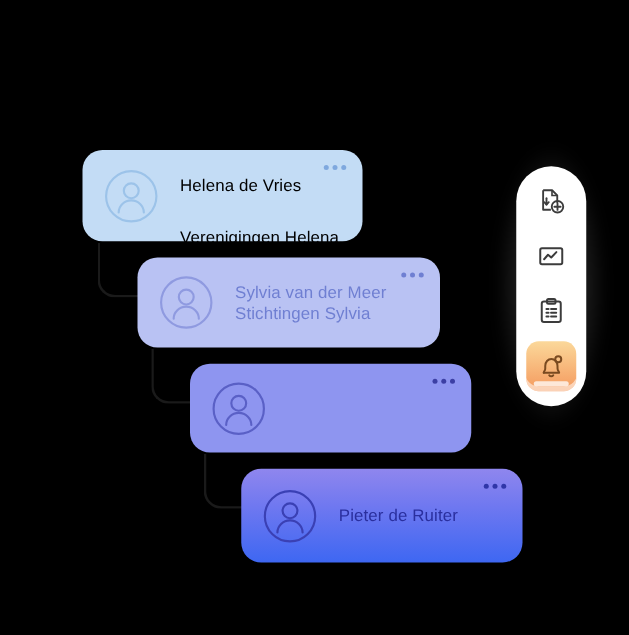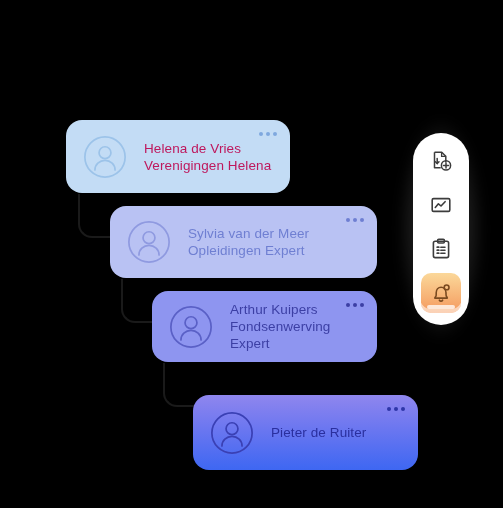--- a/index.html
+++ b/index.html
@@ -75,42 +75,42 @@
     width: 4px;
     height: 4px;
     border-radius: 50%;
   }
 
   
   #card-1 {
     left: 66px; top: 120px; width: 224px; height: 73px;
     background: #c3dcf5;
   }
-  #card-1 .line { color: #be185d; }
+  #card-1 .line { color: #000000; margin-top: 24px; }
   #card-1 .menu-dots i { background: #7fa8de; }
 
   
   #card-2 {
-    left: 110px; top: 206px; width: 267px; height: 72px;
+    left: 110px; top: 206px; width: 242px; height: 72px;
     background: #b9c2f3;
   }
   #card-2 .line { color: #6f7fd2; }
   #card-2 .menu-dots i { background: #6f7fd2; }
 
   
   #card-3 {
     left: 152px; top: 291px; width: 225px; height: 71px;
     background: #8e95f0;
   }
   #card-3 .line { color: #3c3fa4; }
   #card-3 .menu-dots i { background: #3c3fa4; }
 
   
   #card-4 {
-    left: 193px; top: 395px; width: 225px; height: 75px;
+    left: 193px; top: 375px; width: 225px; height: 75px;
     background: linear-gradient(180deg, #8f86ee 0%, #6f78f0 40%, #3e67f2 100%);
   }
   #card-4 .line { color: #2a2f9e; }
   #card-4 .menu-dots i { background: #2f36a8; }
 
   
   #toolbar-shadow {
     position: absolute;
     left: 399px; top: 119px;
     width: 84px; height: 220px;
@@ -183,40 +183,35 @@
   </div>
 
   <div class="card" id="card-2">
     <svg class="avatar" viewBox="0 0 48 48">
       <circle cx="24" cy="24" r="21" fill="none" stroke="#8f9ae0" stroke-width="1.8"></circle>
       <circle cx="24" cy="19.5" r="6.2" fill="none" stroke="#8f9ae0" stroke-width="1.8"></circle>
       <path d="M13.5 37.5 a10.5 10 0 0 1 21 0" fill="none" stroke="#8f9ae0" stroke-width="1.8" stroke-linecap="round"></path>
     </svg>
     <div class="card-text">
       <span class="line">Sylvia van der Meer</span>
-      <span class="line">Opleidingen Expert</span>
+      <span class="line">Stichtingen Sylvia</span>
     </div>
     <div class="menu-dots">
       <i></i>
         <i></i>
         <i></i>
     </div>
   </div>
 
   <div class="card" id="card-3">
     <svg class="avatar" viewBox="0 0 48 48">
       <circle cx="24" cy="24" r="21" fill="none" stroke="#5a60c6" stroke-width="1.8"></circle>
       <circle cx="24" cy="19.5" r="6.2" fill="none" stroke="#5a60c6" stroke-width="1.8"></circle>
       <path d="M13.5 37.5 a10.5 10 0 0 1 21 0" fill="none" stroke="#5a60c6" stroke-width="1.8" stroke-linecap="round"></path>
     </svg>
-    <div class="card-text">
-      <span class="line">Arthur Kuipers</span>
-      <span class="line">Fondsenwerving</span>
-      <span class="line">Expert</span>
-    </div>
     <div class="menu-dots">
       <i></i>
         <i></i>
         <i></i>
     </div>
   </div>
 
   <div class="card" id="card-4">
     <svg class="avatar" viewBox="0 0 48 48">
       <circle cx="24" cy="24" r="21" fill="none" stroke="#3a40b4" stroke-width="1.8"></circle>

